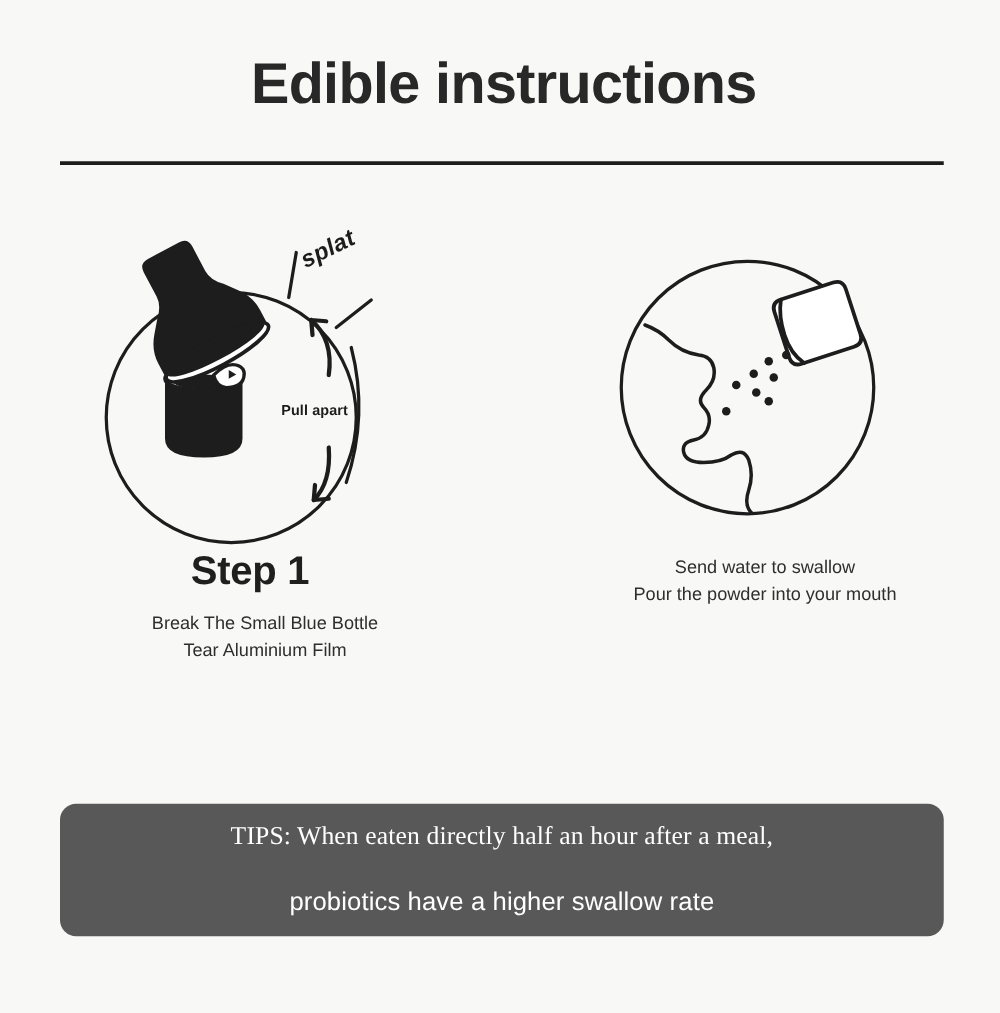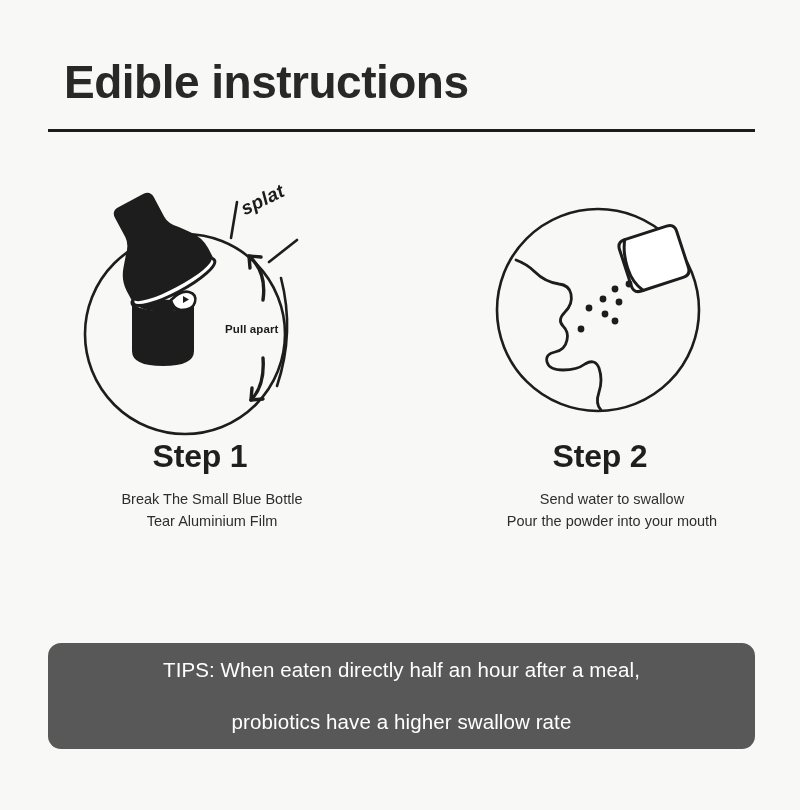--- a/index.html
+++ b/index.html
@@ -28,22 +28,23 @@
     left: 48px;
     top: 42px;
     width: 710px;
   }
   #page-title {
     font-size: 46px;
     font-weight: bold;
     letter-spacing: -0.5px;
     color: #282828;
     line-height: 1.05;
-    margin: 16px;
-    white-space: nowrap;
+    margin: 0;
+    white-space: nowrap;
+    text-align: center;
   }
   #title-divider {
     position: absolute;
     left: 48px;
     top: 129px;
     width: 707px;
     height: 3px;
     background: #1d1d1d;
   }
 
@@ -111,21 +112,21 @@
     align-items: center;
     justify-content: center;
   }
   .tips-line {
     color: #ffffff;
     font-size: 20.5px;
     line-height: 1.05;
     letter-spacing: 0.1px;
     white-space: nowrap;
   }
-  .tips-line.first { margin-bottom: 30px; }
+  .tips-line.first { margin-bottom: 30px; font-family: Liberation Serif, serif; }
 
   
   #splat-label {
     position: absolute;
     left: 162px;
     top: 18px;
     font-size: 19px;
     font-weight: bold;
     font-style: italic;
     color: #1c1c1c;
@@ -256,21 +257,20 @@
             <circle cx="118" cy="107" r="3.4"></circle>
             <circle cx="134" cy="110" r="3.4"></circle>
             <circle cx="104" cy="116" r="3.4"></circle>
             <circle cx="120" cy="122" r="3.4"></circle>
             <circle cx="130" cy="129" r="3.4"></circle>
             <circle cx="96" cy="137" r="3.4"></circle>
           </g>
         </svg>
       </div>
 
-      <div class="step-title">Step 2</div>
       <div class="step-lines">
         <div>Send water to swallow</div>
         <div>Pour the powder into your mouth</div>
       </div>
     </div>
 
   </div>
 
   <div id="tips-banner">
     <div class="tips-line first">TIPS: When eaten directly half an hour after a meal,</div>

